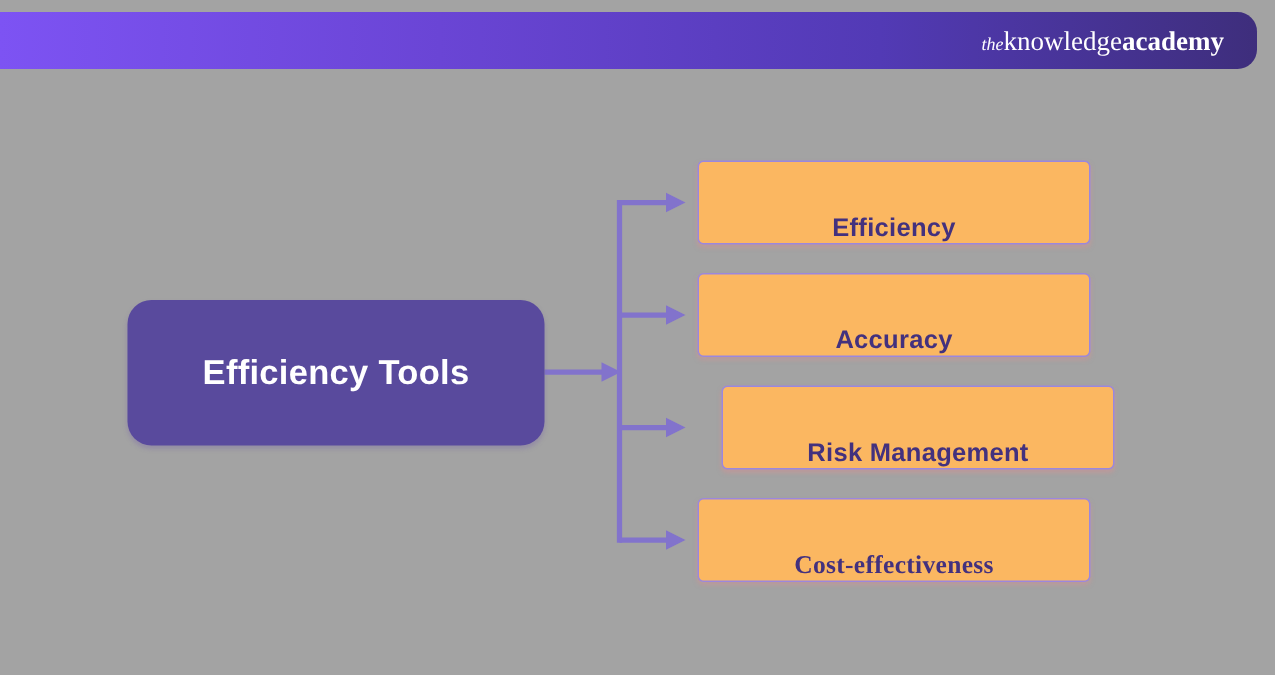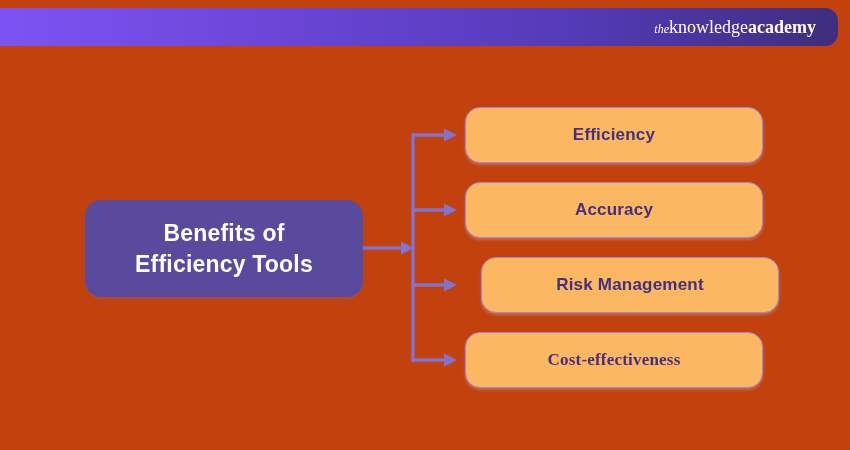--- a/index.html
+++ b/index.html
@@ -1,20 +1,20 @@
 <!DOCTYPE html>
 <html><head>
 <meta charset="utf-8">
 <style>
   html, body { margin: 0; padding: 0; background: #ffffff; }
   .canvas {
     position: relative;
     width: 850px;
     height: 450px;
-    background: #c2410c;
+    background: #a3a3a3;
     overflow: hidden;
     font-family: "Liberation Sans", sans-serif;
   }
 
   
   .topbar {
     position: absolute;
     top: 8px;
     left: 0;
     width: 838px;
@@ -70,28 +70,28 @@
     color: #ffffff;
     font-size: 23px;
     font-weight: 700;
     line-height: 31px;
     text-align: center;
     letter-spacing: 0.2px;
   }
   .item {
     position: absolute;
     left: 465px;
-    width: 298px;
+    width: 262px;
     height: 56px;
     background: #fbb761;
     border: 1px solid #9b87dd;
-    border-radius: 15px;
+    border-radius: 4px;
     box-shadow: 0 2px 3px rgba(214, 146, 148, 0.5);
     display: flex;
-    align-items: center;
+    align-items: flex-end;
     justify-content: center;
     color: #43317e;
     font-size: 17px;
     font-weight: 700;
     letter-spacing: 0.2px;
     box-sizing: border-box;
   }
   .item-1 { top: 107px; }
   .item-2 { top: 182px; }
   .item-3 { top: 257px; margin-left: 16px; }
@@ -122,21 +122,20 @@
       <polygon points="401,241.5 414,248 401,254.5"></polygon>
       <polygon points="444,128.5 457,135 444,141.5"></polygon>
       <polygon points="444,203.5 457,210 444,216.5"></polygon>
       <polygon points="444,278.5 457,285 444,291.5"></polygon>
       <polygon points="444,353.5 457,360 444,366.5"></polygon>
     </g>
   </svg>
 
   <main>
     <div class="root-node">
-      <div>Benefits of</div>
       <div>Efficiency Tools</div>
     </div>
 
     <div class="item item-1">
       <span>Efficiency</span>
     </div>
     <div class="item item-2">
       <span>Accuracy</span>
     </div>
     <div class="item item-3">

